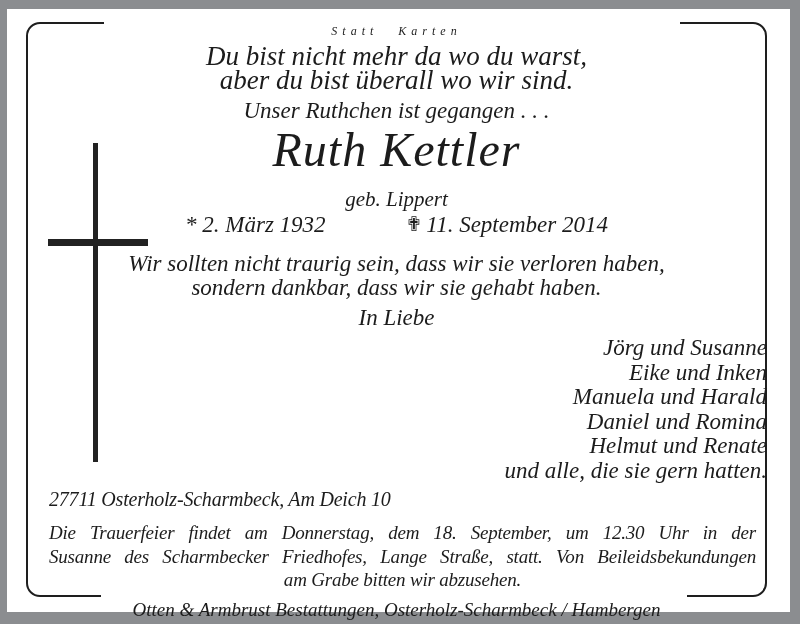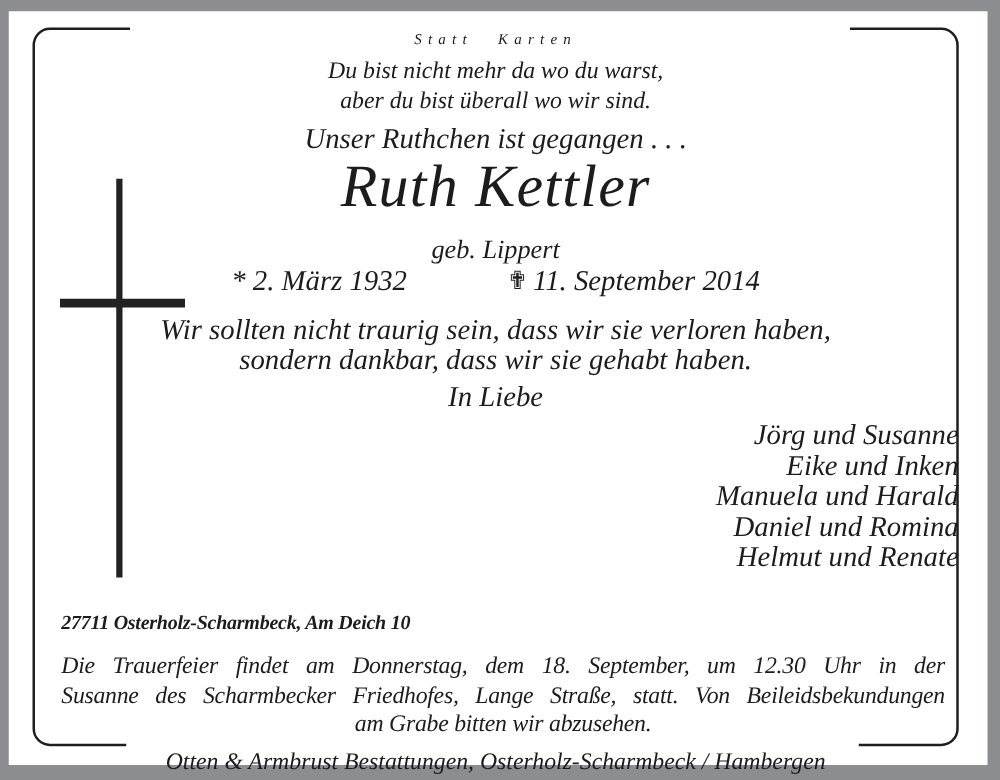--- a/index.html
+++ b/index.html
@@ -27,36 +27,36 @@
     border:2px solid #1e1e1e;border-radius:14px;
     background:transparent;
   }
   .frame-gap{position:absolute;background:var(--card-white);}
   .frame-gap.top{left:104px;top:20px;width:576px;height:8px;}
   .frame-gap.bottom{left:101px;top:592px;width:586px;height:10px;}
 
   .txt{position:absolute;left:26px;width:741px;text-align:center;font-style:italic;color:var(--ink);}
 
   .statt{top:21px;font-size:12px;letter-spacing:5px;word-spacing:12px;line-height:20px;}
-  .quote1{top:45px;font-size:19px;line-height:23.5px;}
+  .quote1{top:45px;font-size:27px;line-height:23.5px;}
   .farewell{top:99px;font-size:23px;line-height:24px;}
   .name{top:124px;font-size:48px;line-height:52px;letter-spacing:1px;}
   .maiden{top:188px;font-size:21px;line-height:22px;}
   .dates{top:213px;font-size:23px;line-height:24px;}
   .dates .row{display:inline-flex;gap:80px;align-items:baseline;}
   .cross-glyph{
     font-family:"DejaVu Sans",sans-serif;font-style:normal;font-size:20px;
     position:relative;top:-1px;margin-right:4px;
   }
   .quote2{top:252px;font-size:23px;line-height:23.5px;}
   .inliebe{top:306px;font-size:23px;line-height:24px;}
   .family{top:336px;font-size:23px;line-height:24.5px;text-align:right;}
 
   .leftblock{position:absolute;left:49px;width:707px;font-style:italic;color:var(--ink);}
-  .address{top:488px;font-size:16px;line-height:22px;letter-spacing:-0.2px;text-align:left;font-weight:bold;}
+  .address{top:488px;font-size:20px;line-height:22px;letter-spacing:-0.2px;text-align:left;}
   .ceremony{top:521px;font-size:19px;line-height:23.5px;letter-spacing:-0.2px;}
   .ceremony .just{text-align:justify;text-align-last:justify;}
   .ceremony .plain{text-align:center;}
   .funeral{top:600px;font-size:19px;line-height:20px;}
 
   
   .memcross .vbar{position:absolute;left:93px;top:143px;width:5px;height:319px;background:#222;}
   .memcross .hbar{position:absolute;left:48px;top:239px;width:100px;height:7px;background:#222;}
 </style>
 </head>
@@ -100,20 +100,21 @@
   </div>
 
   <div class="txt inliebe">In Liebe</div>
 
   <div class="txt family">
     <div>Jörg und Susanne</div>
     <div>Eike und Inken</div>
     <div>Manuela und Harald</div>
     <div>Daniel und Romina</div>
     <div>Helmut und Renate</div>
+    <div>und alle, die sie gern hatten.</div>
   </div>
 
   <div class="leftblock address">27711 Osterholz-Scharmbeck, Am Deich 10</div>
 
   <div class="leftblock ceremony">
     <div class="just">Die Trauerfeier findet am Donnerstag, dem 18. September, um 12.30 Uhr in der</div>
     <div class="just">Susanne des Scharmbecker Friedhofes, Lange Straße, statt. Von Beileidsbekundungen</div>
     <div class="plain">am Grabe bitten wir abzusehen.</div>
   </div>
 

